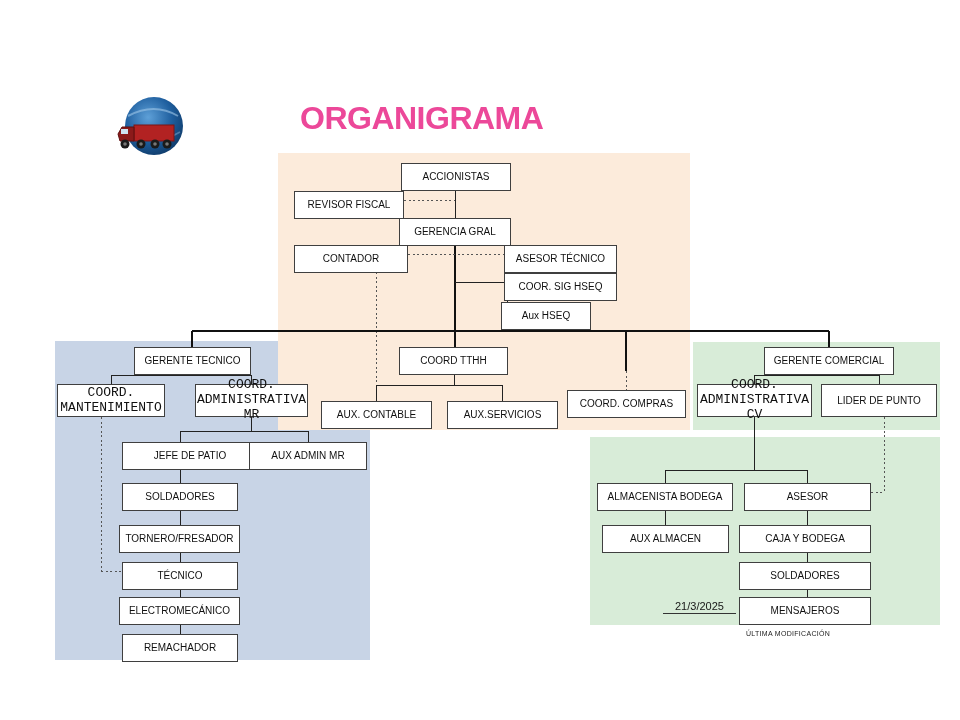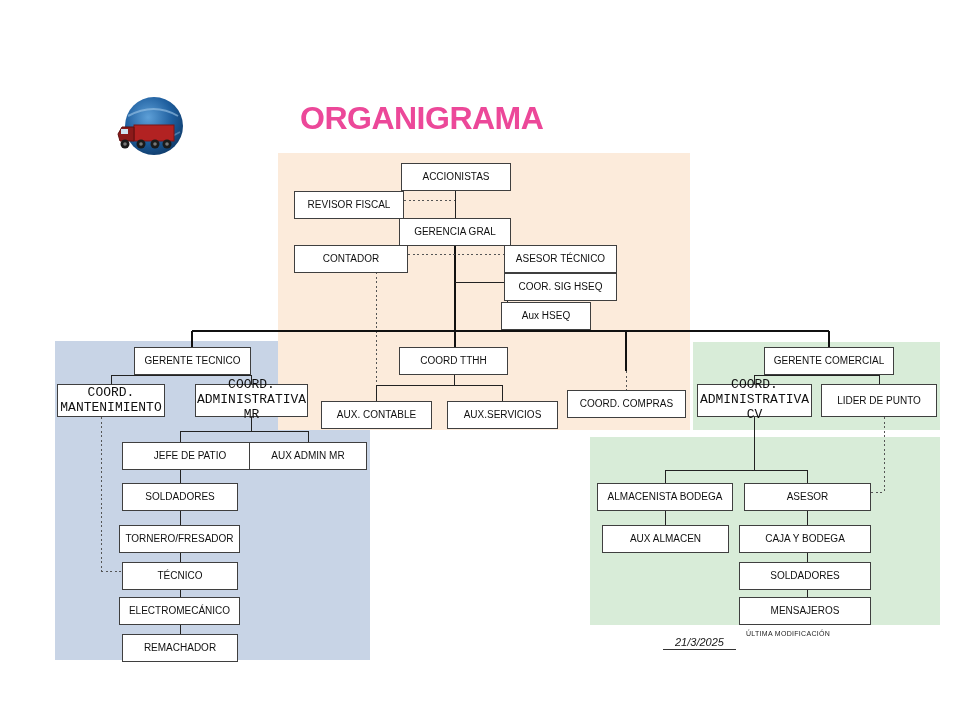--- a/index.html
+++ b/index.html
@@ -39,22 +39,22 @@
   .brand-bar { width:106px; height:4px; margin-top:1px; border-radius:2px;
     background:linear-gradient(90deg,#8a6a1e,#c9a83f); }
   .tagline { font-size:6.5px; font-weight:bold; color:#a8822e; letter-spacing:0.5px; margin-top:2px; }
   .page-title {
     position:absolute; left:300px; top:101px; z-index:4;
     font-size:32px; font-weight:900; letter-spacing:-0.5px; color:#ec4899; line-height:1.1;
   }
 
   
   .footer-date {
-    position:absolute; left:663px; top:636px; z-index:4;
-    font-size:11px; color:#161616; padding:0 12px 1px 12px; border-bottom:1px solid #333;font-style:italic;
+    position:absolute; left:663px; top:600px; z-index:4;
+    font-size:11px; color:#161616; padding:0 12px 1px 12px; border-bottom:1px solid #333;
   }
   .footer-label {
     position:absolute; left:746px; top:630px; z-index:4;
     font-size:7px; color:#222; letter-spacing:0.3px;
   }
 </style>
 </head>
 <body>
 
 <div class="canvas">

